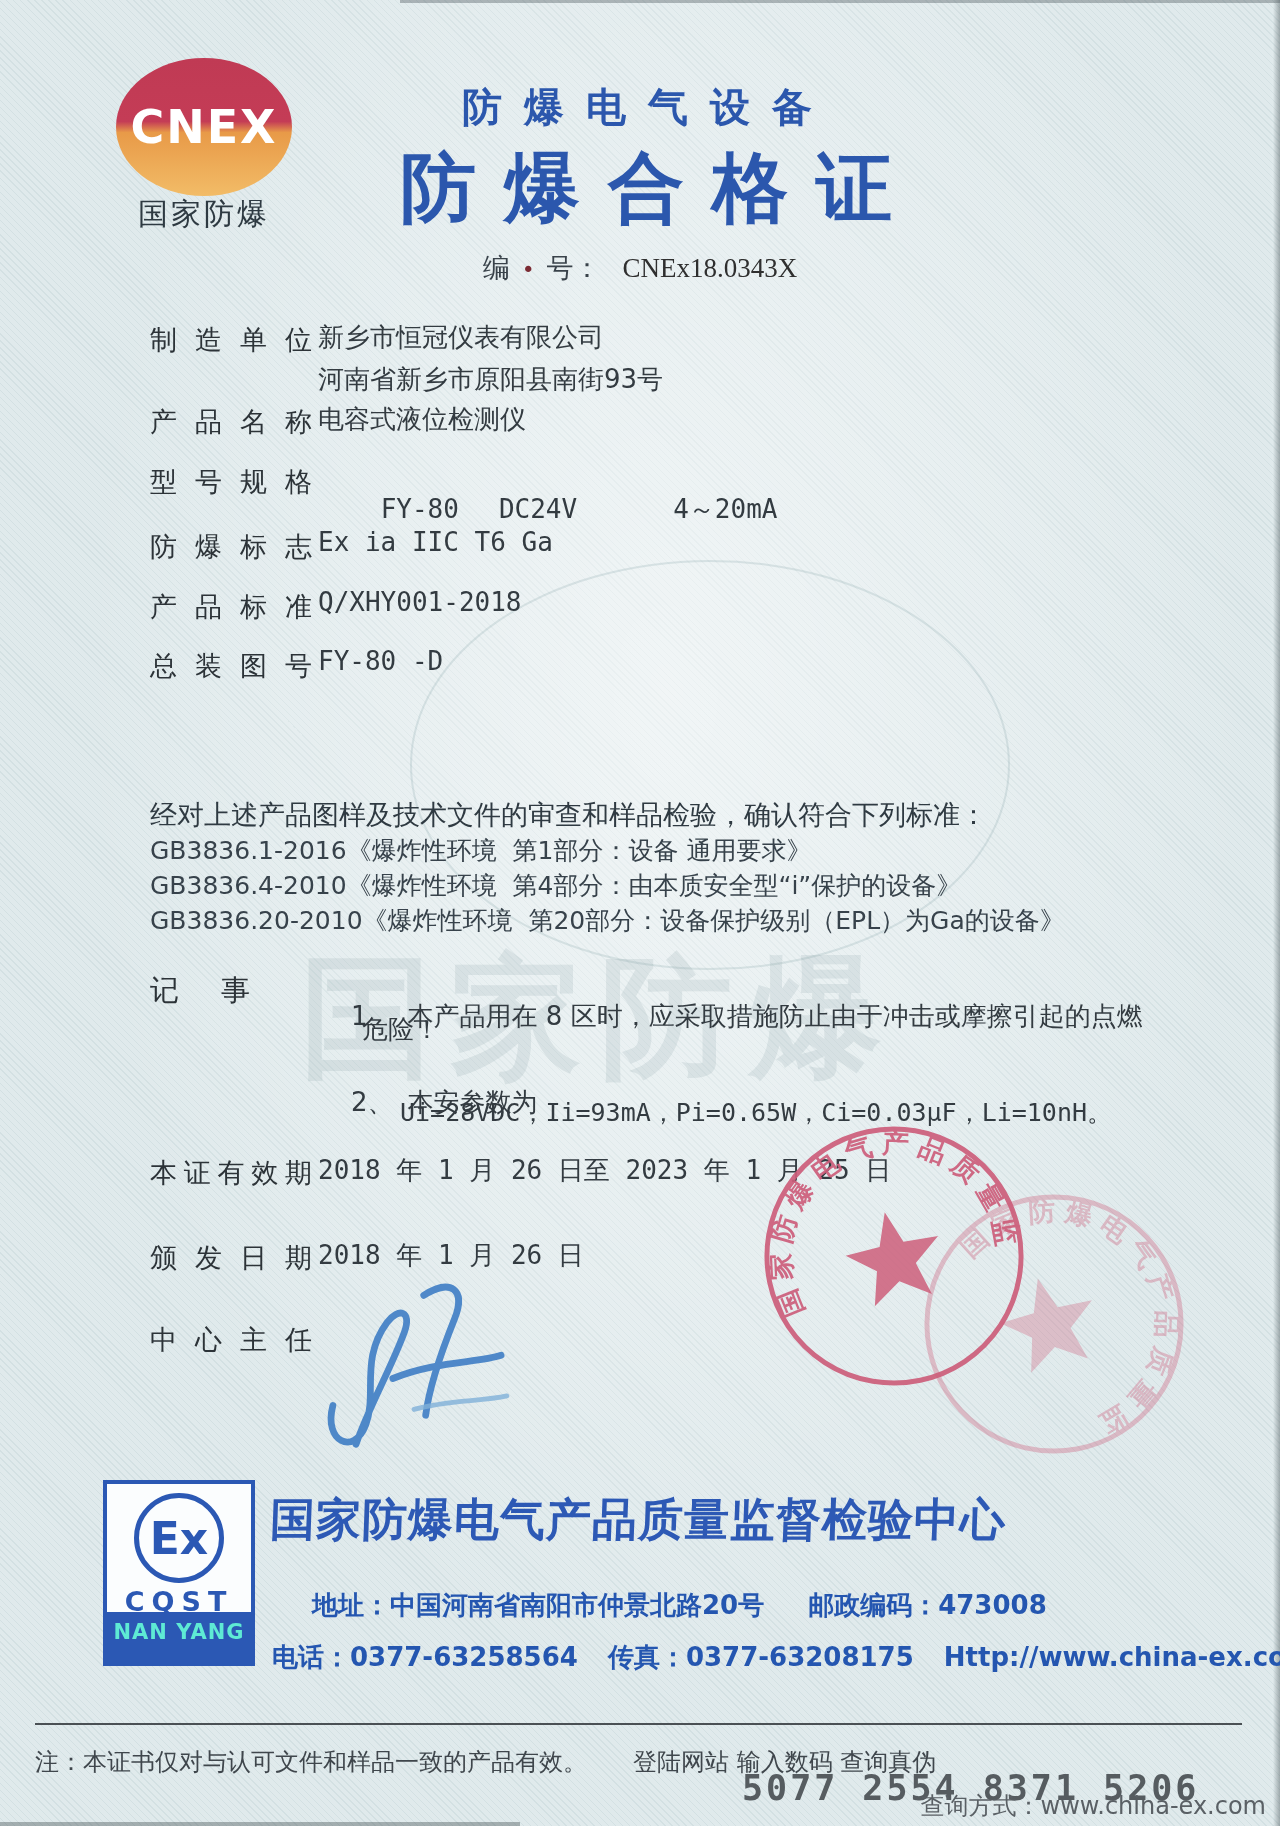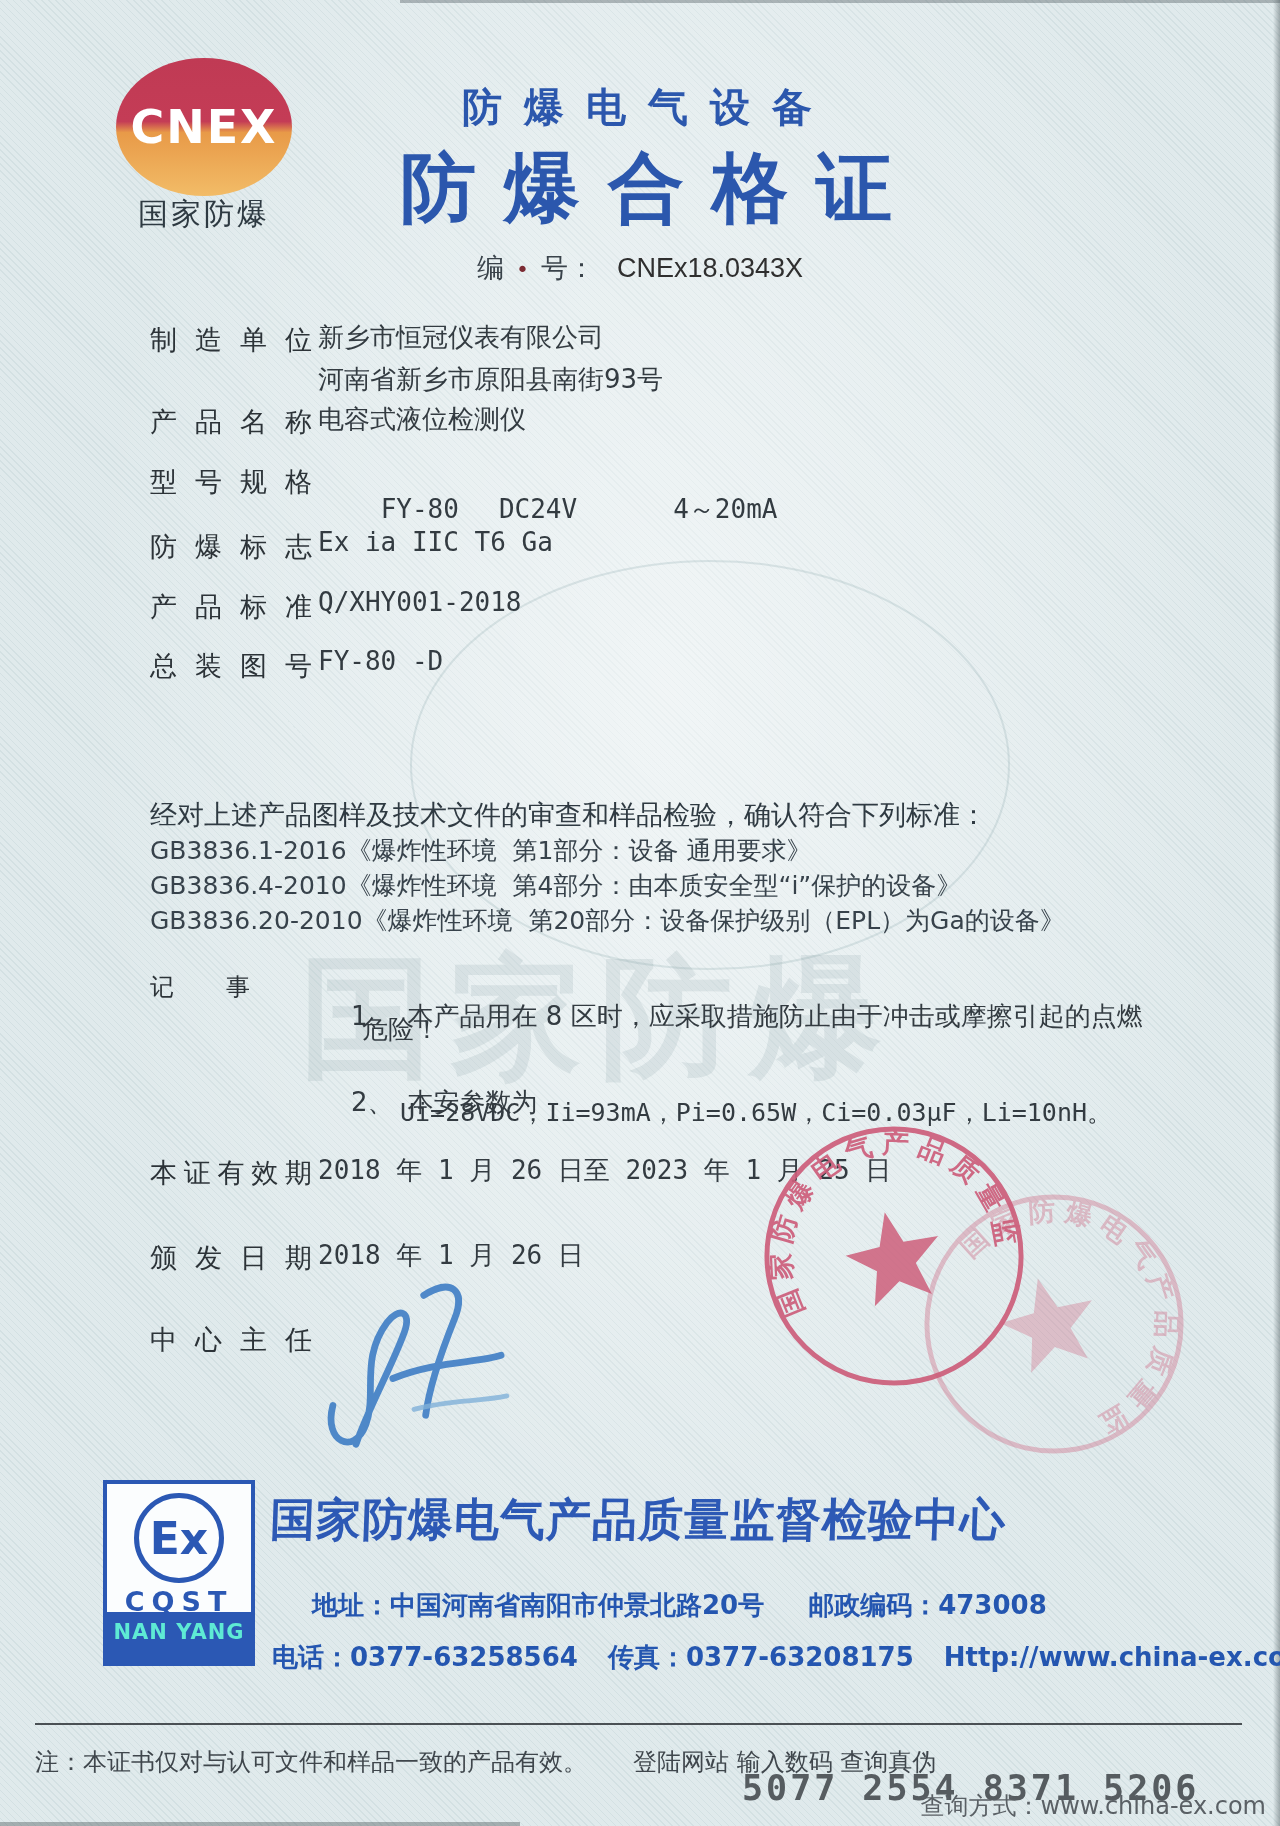--- a/index.html
+++ b/index.html
@@ -33,21 +33,21 @@
     font-size:30px; color:#2e3a42; letter-spacing:3px; }
 
   
   .hdr-sub{ position:absolute; left:328px; top:80px; width:640px; text-align:center;
     font-size:40px; font-weight:bold; color:#2b57ad; letter-spacing:22px; }
   .hdr-title{ position:absolute; left:310px; top:138px; width:700px; text-align:center;
     font-size:76px; font-weight:bold; color:#2b57ad; letter-spacing:28px; }
   .cert-no{ position:absolute; left:0; top:250px; width:100%; display:flex; justify-content:center;
     align-items:baseline; font-size:27px; color:#39424a; }
   .cert-no .dot{ color:#7b2b33; margin:0 12px; font-size:22px; }
-  .cert-no .num{ margin-left:22px; font-family:Liberation Sans, sans-serif; color:#2f2f2f; }
+  .cert-no .num{ margin-left:22px; font-family:Liberation Serif, serif; color:#2f2f2f; }
 
   
   .flabel{ position:absolute; left:150px; width:162px; font-size:27px; color:#2c3338;
     text-align:justify; text-align-last:justify; }
   .fval{ position:absolute; left:318px; font-size:26px; color:#333b41; white-space:pre; }
   .mono{ font-family:"DejaVu Sans Mono", monospace; }
   .r-manu{top:322px} .r-manu-v{top:320px}
   .r-addr{top:362px}
   .r-pname{top:404px} .r-pname-v{top:402px}
   .r-model{top:464px} .r-model-v{top:462px}
@@ -55,21 +55,21 @@
   .r-pstd{top:589px} .r-pstd-v{top:587px}
   .r-draw{top:648px} .r-draw-v{top:646px}
   .seg-b{ margin-left:40px; } .seg-c{ margin-left:96px; }
 
   
   .conf-intro{ position:absolute; left:150px; top:797px; font-size:27px; font-weight:500; color:#2f3a42; }
   .std-line{ position:absolute; left:150px; font-size:25px; color:#37424b; white-space:pre; }
   .std0{top:834px} .std1{top:869px} .std2{top:904px}
 
   
-  .notes-label{ position:absolute; left:150px; top:971px; width:100px; font-size:24px; color:#2c3338;
+  .notes-label{ position:absolute; left:150px; top:971px; width:100px; font-size:29px; color:#2c3338;
     text-align:justify; text-align-last:justify; }
   .note-l1{ position:absolute; left:318px; top:969px; font-size:26px; color:#333b41; white-space:pre; }
   .note-l1b{ position:absolute; left:362px; top:1012px; font-size:26px; color:#333b41; }
   .note-l2{ position:absolute; left:318px; top:1055px; font-size:26px; color:#333b41; white-space:pre; }
   .note-params{ position:absolute; left:400px; top:1096px; font-size:25px; color:#333b41;
     font-family:"DejaVu Sans Mono", monospace; white-space:pre; }
   .note-no{ margin-right:14px; }
 
   
   .r-valid{top:1155px} .r-valid-v{top:1153px}

